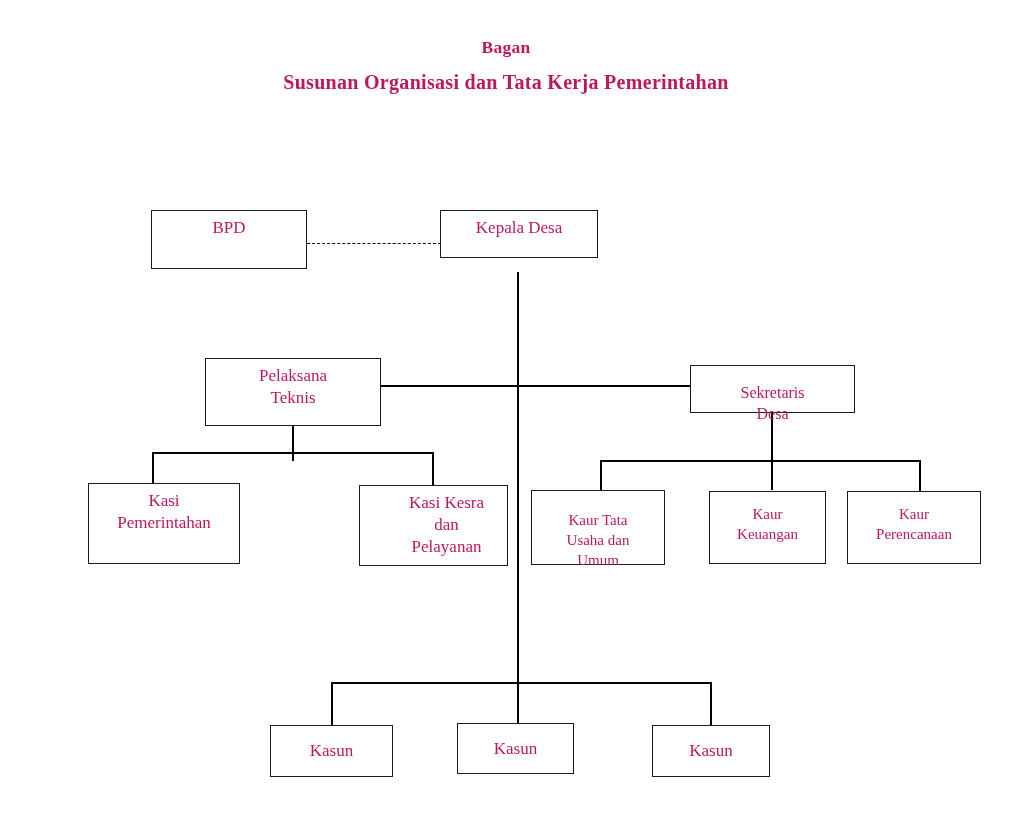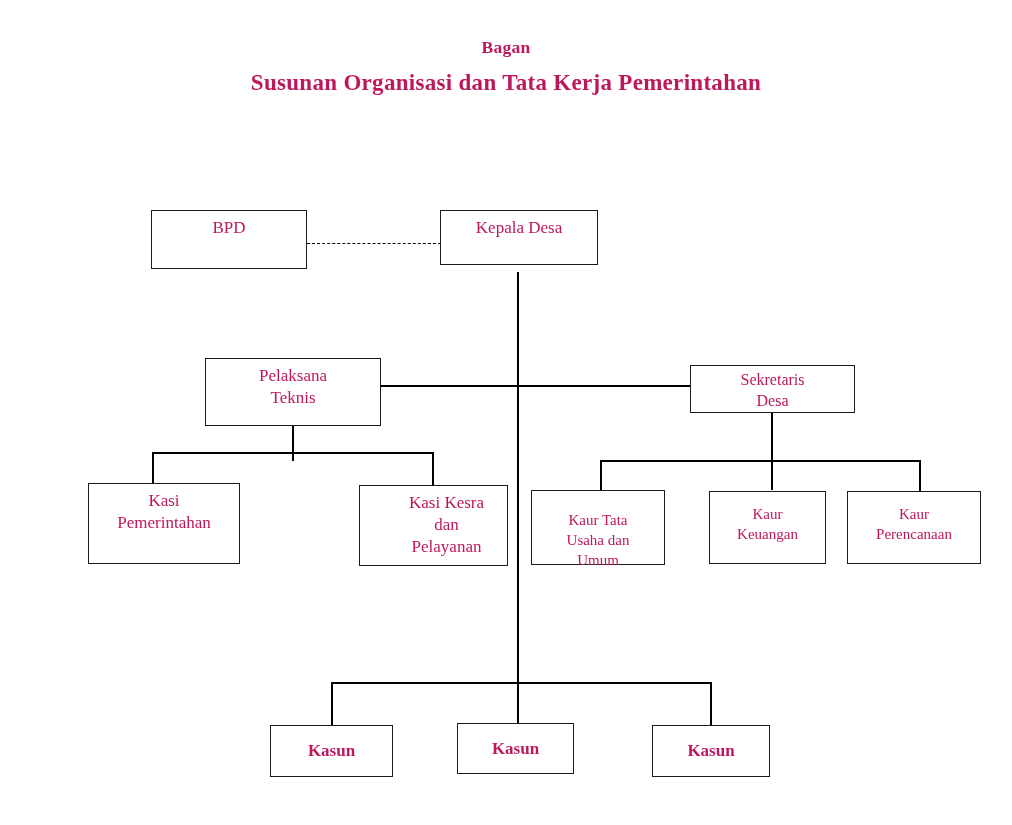--- a/index.html
+++ b/index.html
@@ -27,21 +27,21 @@
   }
   .title-line {
     font-family: "Liberation Serif", "DejaVu Serif", serif;
     font-weight: bold;
     font-size: 17.5px;
     letter-spacing: 0.3px;
     line-height: 35px;
     white-space: nowrap;
   }
   .title-line.big {
-    font-size: 23px;
+    font-size: 20px;
   }
 
   
   .node {
     position: absolute;
     box-sizing: border-box;
     border: 1.6px solid #1b1b1b;
     background: #ffffff;
     text-align: center;
     font-size: 17px;
@@ -51,21 +51,20 @@
   }
   .node .lbl {
     display: block;
     white-space: pre-line;
   }
   .node.pad-center {
     display: flex;
     align-items: center;
     justify-content: center;
     padding-top: 0;
-    font-weight: bold;
   }
 
   
   .conn {
     position: absolute;
     background: #000000;
     z-index: 1;
   }
   .vline { width: 1.7px; }
   .hline { height: 1.7px; }
@@ -106,30 +105,30 @@
   <div class="conn vline" style="left:919px; top:460px; height:31px;"></div>
 
   <div class="conn hline" style="left:331px; top:682px; width:381px;"></div>
   <div class="conn vline" style="left:331px; top:682px; height:44px;"></div>
   <div class="conn vline" style="left:710px; top:682px; height:44px;"></div>
 
   <div class="node" style="left:151px; top:210px; width:156px; height:59px;">
     <span class="lbl">BPD</span>
   </div>
 
-  <div class="node" style="left:440px; top:210px; width:158px; height:55px;">
+  <div class="node" style="left:440px; top:210px; width:158px; height:48px;">
     <span class="lbl">Kepala Desa</span>
   </div>
 
   <div class="node" style="left:205px; top:358px; width:176px; height:68px;">
     <span class="lbl">Pelaksana
 Teknis</span>
   </div>
 
-  <div class="node" style="left:690px; top:365px; width:165px; height:48px; font-size:16px; line-height:21px; padding-top:3px;">
+  <div class="node" style="left:690px; top:365px; width:165px; height:48px; font-size:16px; line-height:21px; padding-top:16px;">
     <span class="lbl">Sekretaris
 Desa</span>
   </div>
 
   <div class="node" style="left:88px; top:483px; width:152px; height:81px;">
     <span class="lbl">Kasi
 Pemerintahan</span>
   </div>
 
   <div class="node" style="left:359px; top:485px; width:149px; height:81px;padding-left:26px;">

